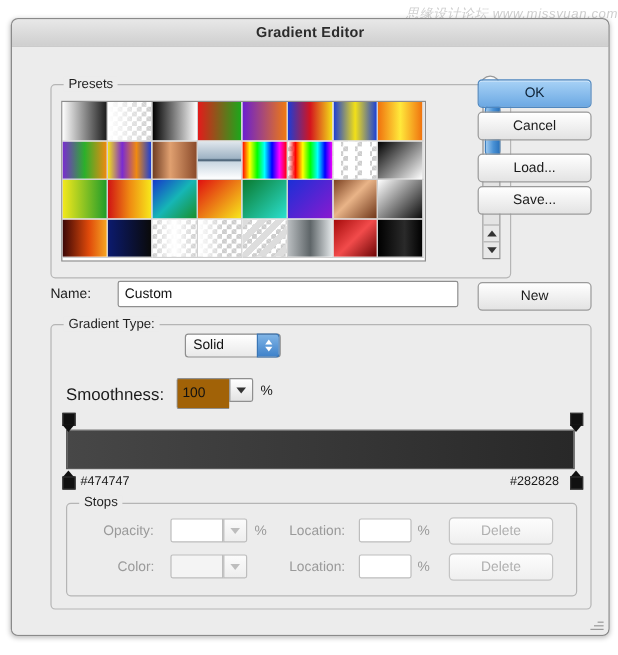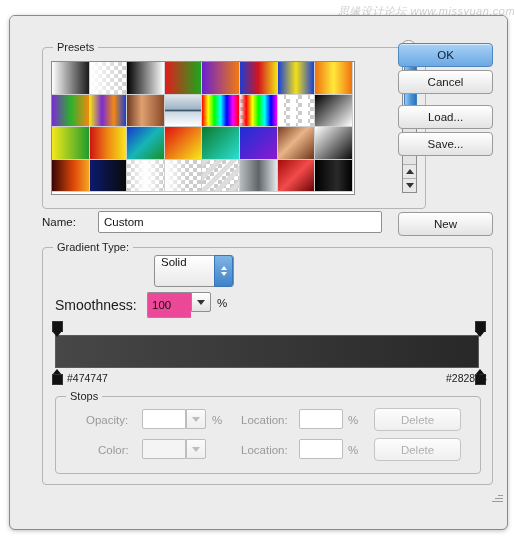--- a/index.html
+++ b/index.html
@@ -258,25 +258,26 @@
   #gtype-group {
     left: 32px;
     top: 231px;
     width: 449px;
     height: 236px;
   }
 
   
   .popup {
     position: absolute;
-    height: 32px;
+    height: 20px;
     border: 1px solid #8f8f8f;
     border-radius: 3px;
     background: linear-gradient(#ffffff, #e9e9e9);
     display: flex;
+    align-items: center;
     font-size: 11.5px;
     color: #111;
     padding-left: 6px;
     box-sizing: border-box;
   }
   .popup .arrows {
     position: absolute;
     right: 0;
     top: -1px;
     bottom: -1px;
@@ -305,21 +306,21 @@
   #gtype-popup { left: 111px; top: 7px; width: 80px; }
 
   
   #smooth-label { position: absolute; left: 12px; top: 49px; font-size: 14px; color: #1a1a1a; }
   #smooth-input {
     position: absolute;
     left: 104px; top: 44px;
     width: 44px; height: 20px;
     border: 1px solid #8f8f8f;
     border-right: none;
-    background: #ec4899;
+    background: #a16207;
     box-sizing: border-box;
     font-size: 11.5px;
     color: #111;
     padding: 12px 4px;
     border-radius: 2px 0 0 2px;
     font-family: "Liberation Sans", sans-serif;
   }
   #smooth-menu {
     position: absolute;
     left: 148px; top: 44px;
@@ -461,20 +462,23 @@
 </head>
 <body>
 
 <div id="root">
 
   <div class="watermark wm1">思缘设计论坛  www.missyuan.com</div>
   <div class="watermark wm2">PS教程论坛 bbs.16xx8.com</div>
 
   <div class="window">
 
+    <div class="titlebar">
+      <div class="title">Gradient Editor</div>
+    </div>
 
     <div class="body">
 
       <div class="group" id="presets-group">
         <div class="group-label">Presets</div>
 
         <div class="round-btn">
           <div class="tri-right"></div>
         </div>
 
@@ -632,21 +636,21 @@
         <div class="stop-bottom" style="left:8px;">
           <div class="marker-tri-down" style="top:0;border-bottom:6px solid #111;border-top:none;"></div>
           <div class="marker-box" style="top:5px;"></div>
         </div>
         <div class="stop-bottom" style="left:431px;">
           <div class="marker-tri-down" style="top:0;border-bottom:6px solid #111;border-top:none;"></div>
           <div class="marker-box" style="top:5px;"></div>
         </div>
 
         <div class="hexlabel" style="left:24px;">#474747</div>
-        <div class="hexlabel" style="left:382px;margin-left:21px;">#282828</div>
+        <div class="hexlabel" style="left:382px;">#282828</div>
 
         <div id="stops-group">
           <div class="sub-label">Stops</div>
 
           <div class="label dim" style="left:30px; top:17px;">Opacity:</div>
           <div class="field-dis" style="left:86px; top:12px; width:44px;"></div>
           <div class="menu-dis" style="left:130px; top:12px;">
             <div class="tri-small-dis"></div>
           </div>
           <div class="label dim" style="left:156px; top:17px;">%</div>

